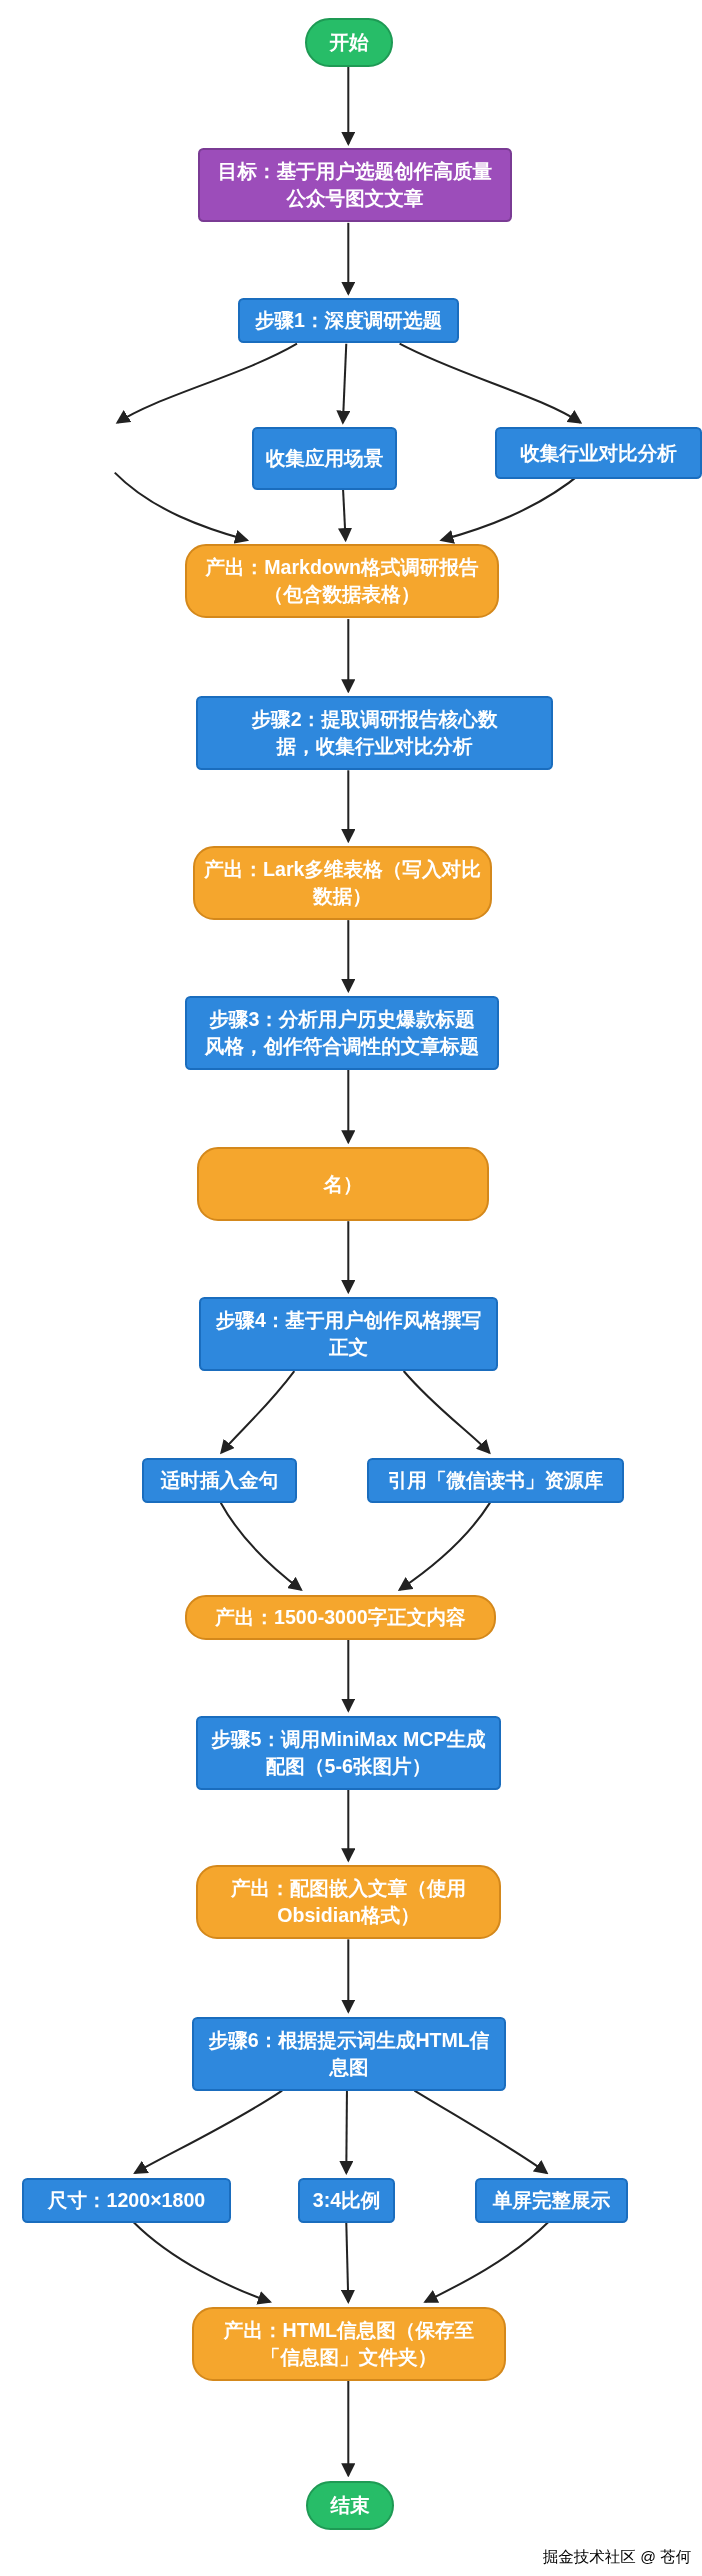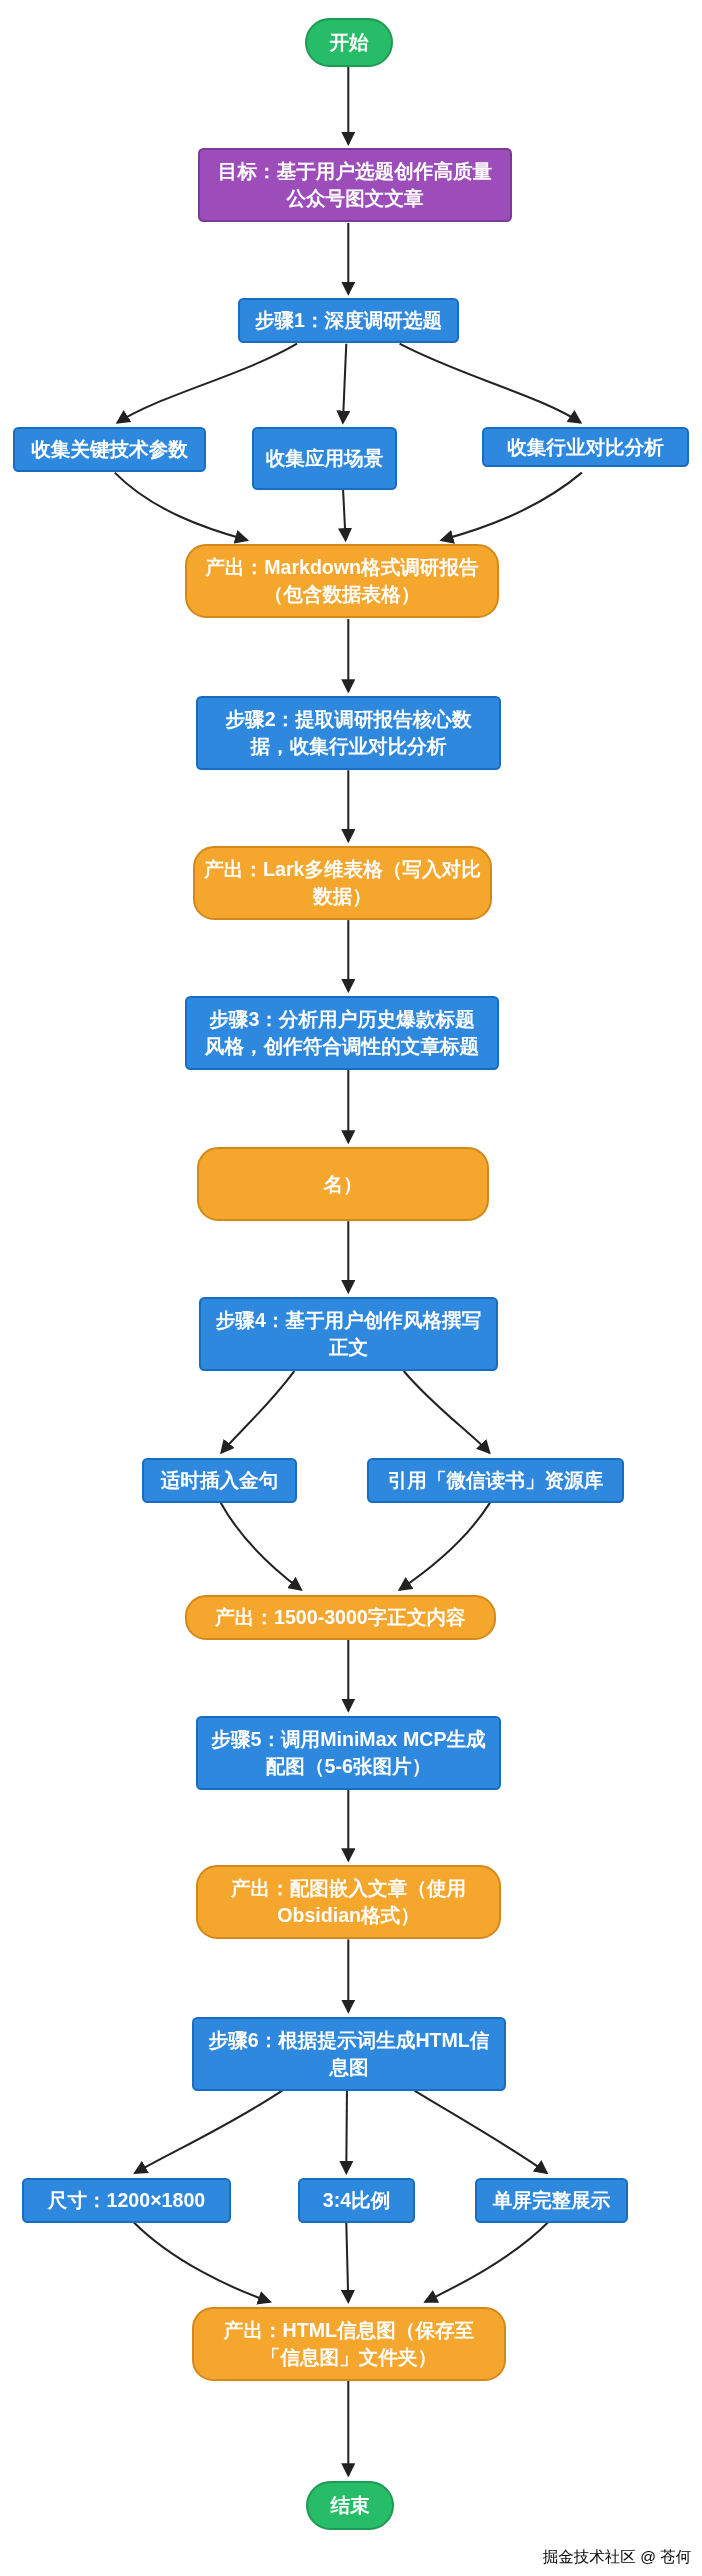--- a/index.html
+++ b/index.html
@@ -91,38 +91,35 @@
 
   <div class="node goal" style="left:198px;top:148px;width:314px;height:74px">
     <div class="nline">目标：基于用户选题创作高质量</div>
     <div class="nline">公众号图文文章</div>
   </div>
 
   <div class="node step" style="left:238px;top:298px;width:221px;height:45px">
     <div class="nline">步骤1：深度调研选题</div>
   </div>
 
-  <div class="node step" style="left:13px;top:427px;width:193px;height:45px">
-    <div class="nline">收集关键技术参数</div>
-  </div>
 
   <div class="node step" style="left:252px;top:427px;width:145px;height:63px">
     <div class="nline">收集应用场景</div>
   </div>
 
-  <div class="node step" style="left:482px;top:427px;width:207px;height:40px">
+  <div class="node step" style="left:495px;top:427px;width:207px;height:52px">
     <div class="nline">收集行业对比分析</div>
   </div>
 
   <div class="node output" style="left:185px;top:544px;width:314px;height:74px">
     <div class="nline">产出：Markdown格式调研报告</div>
     <div class="nline">（包含数据表格）</div>
   </div>
 
-  <div class="node step" style="left:196px;top:696px;width:305px;height:74px">
+  <div class="node step" style="left:196px;top:696px;width:357px;height:74px">
     <div class="nline">步骤2：提取调研报告核心数</div>
     <div class="nline">据，收集行业对比分析</div>
   </div>
 
   <div class="node output" style="left:193px;top:846px;width:299px;height:74px">
     <div class="nline">产出：Lark多维表格（写入对比</div>
     <div class="nline">数据）</div>
   </div>
 
   <div class="node step" style="left:185px;top:996px;width:314px;height:74px">
@@ -163,21 +160,21 @@
 
   <div class="node step" style="left:192px;top:2017px;width:314px;height:74px">
     <div class="nline">步骤6：根据提示词生成HTML信</div>
     <div class="nline">息图</div>
   </div>
 
   <div class="node step" style="left:22px;top:2178px;width:209px;height:45px">
     <div class="nline">尺寸：1200×1800</div>
   </div>
 
-  <div class="node step" style="left:298px;top:2178px;width:117px;height:45px">
+  <div class="node step" style="left:298px;top:2178px;width:97px;height:45px">
     <div class="nline">3:4比例</div>
   </div>
 
   <div class="node step" style="left:475px;top:2178px;width:153px;height:45px">
     <div class="nline">单屏完整展示</div>
   </div>
 
   <div class="node output" style="left:192px;top:2307px;width:314px;height:74px">
     <div class="nline">产出：HTML信息图（保存至</div>
     <div class="nline">「信息图」文件夹）</div>

